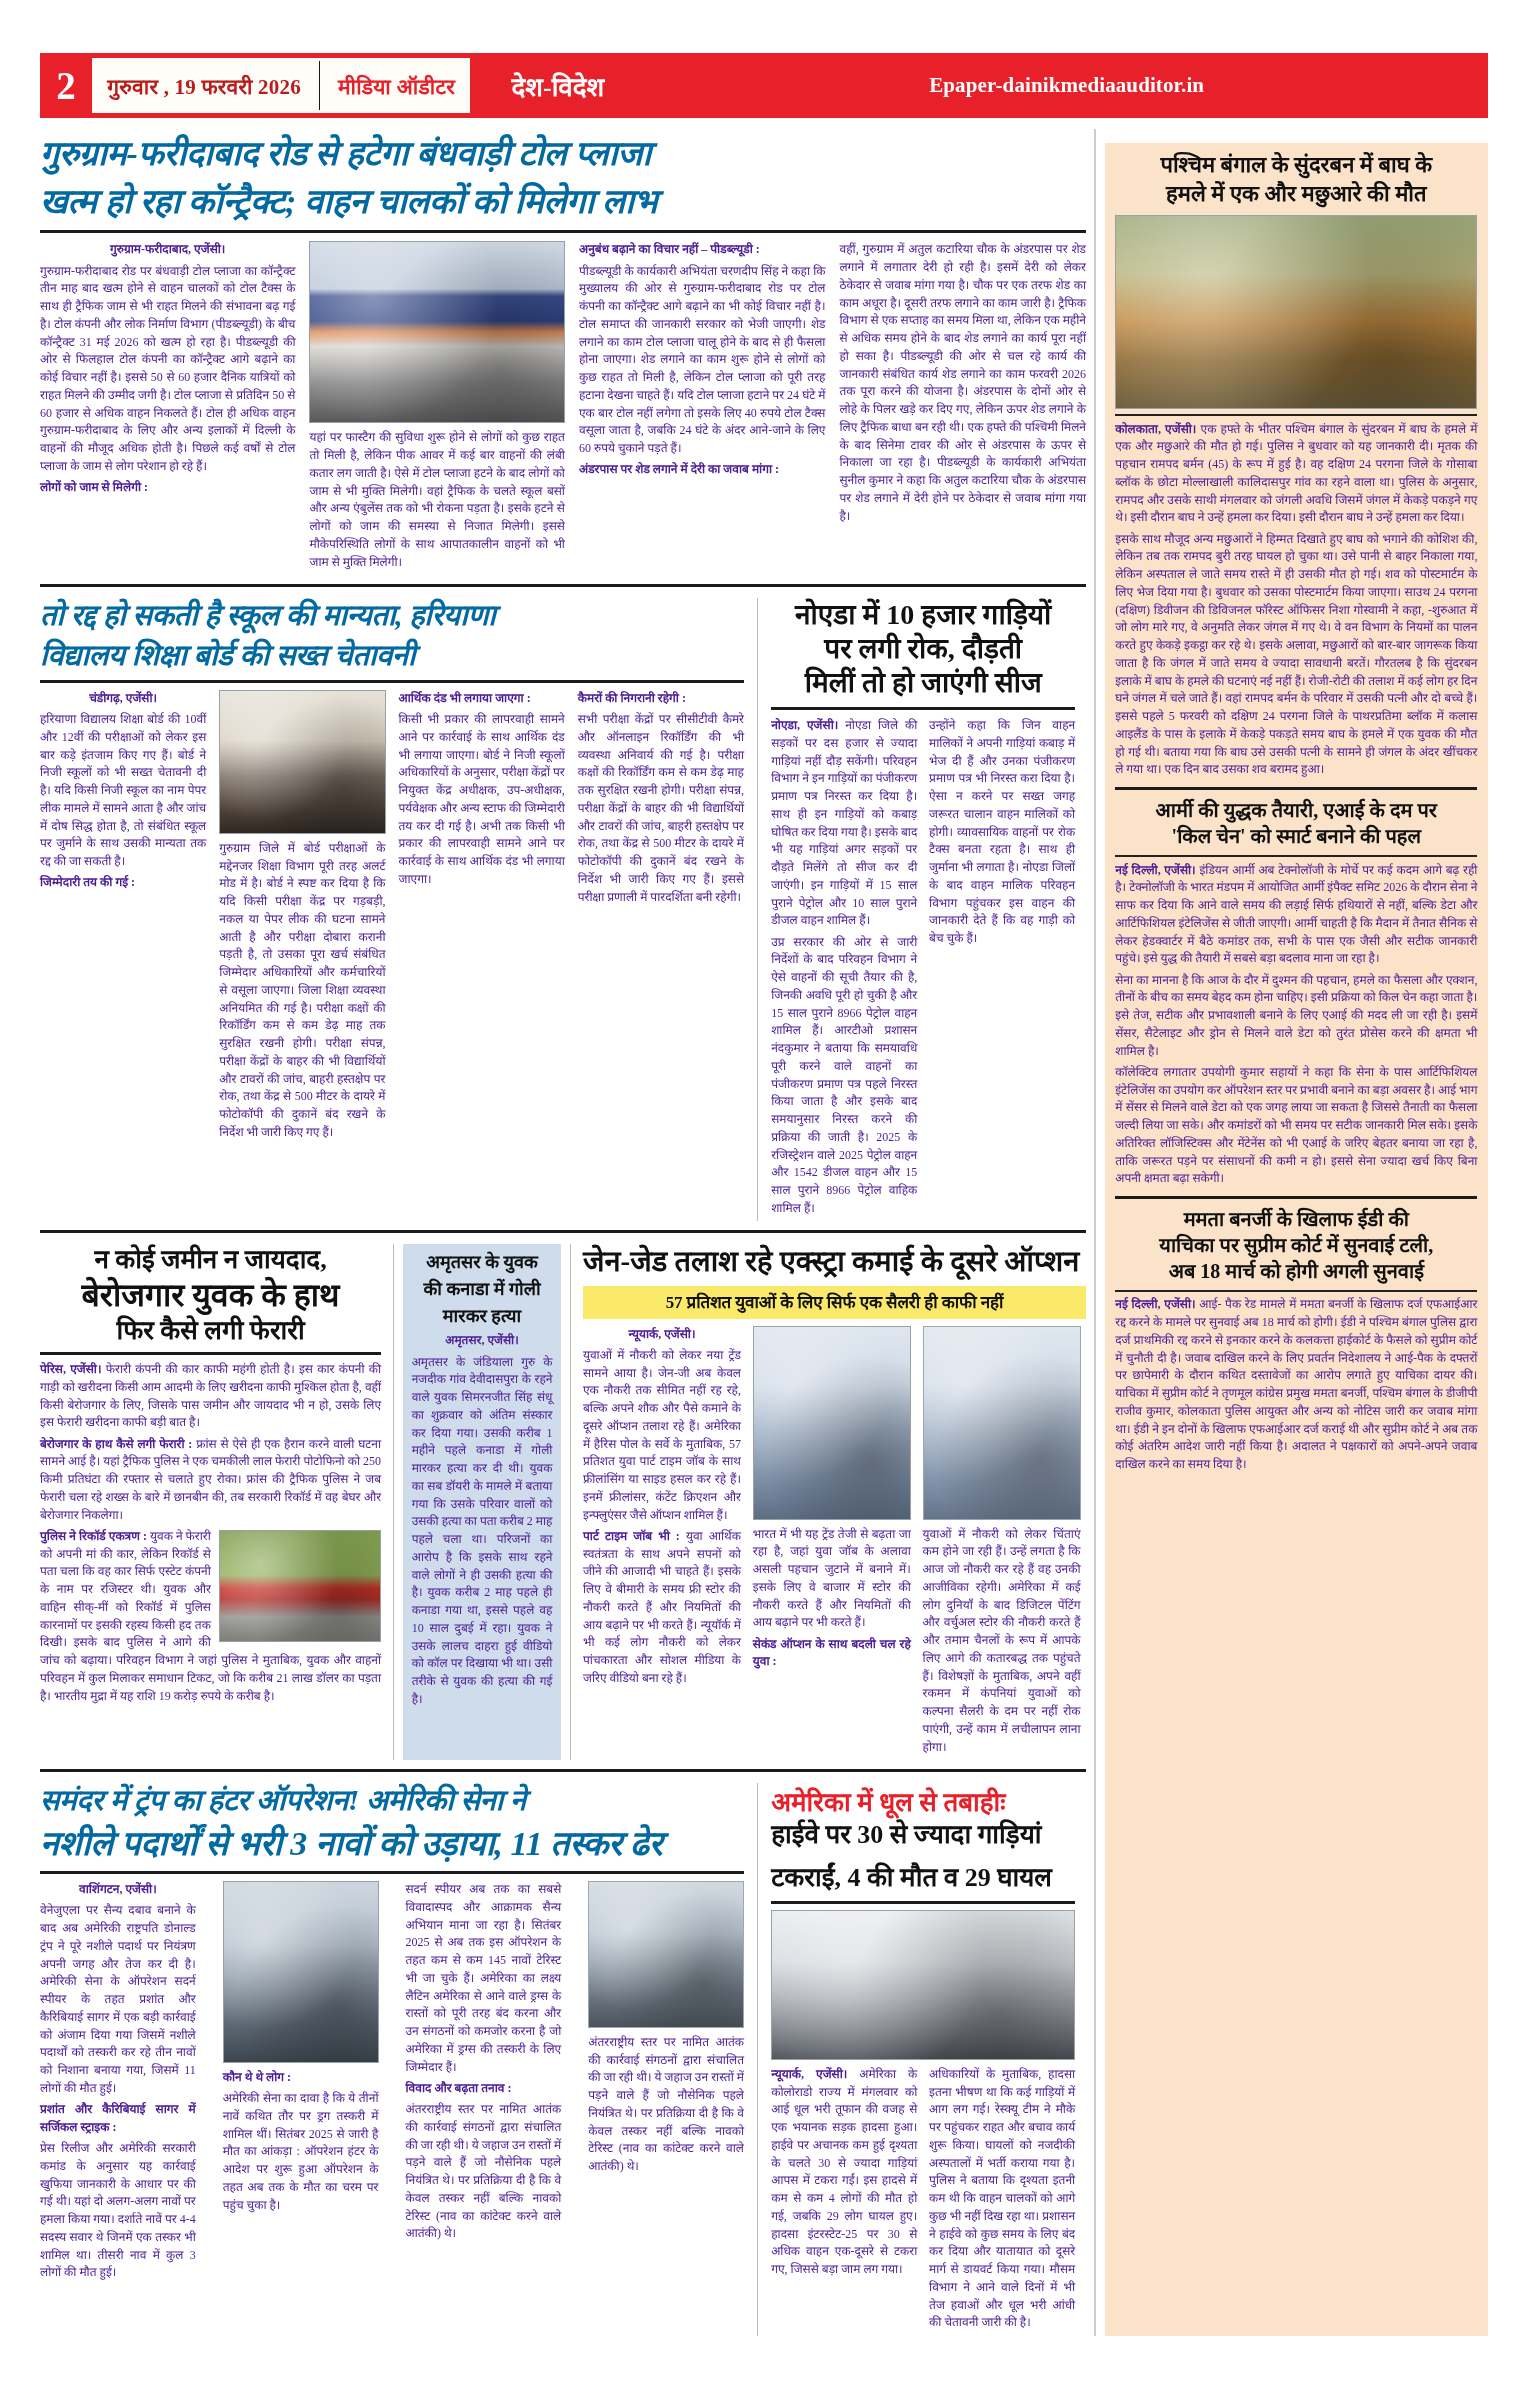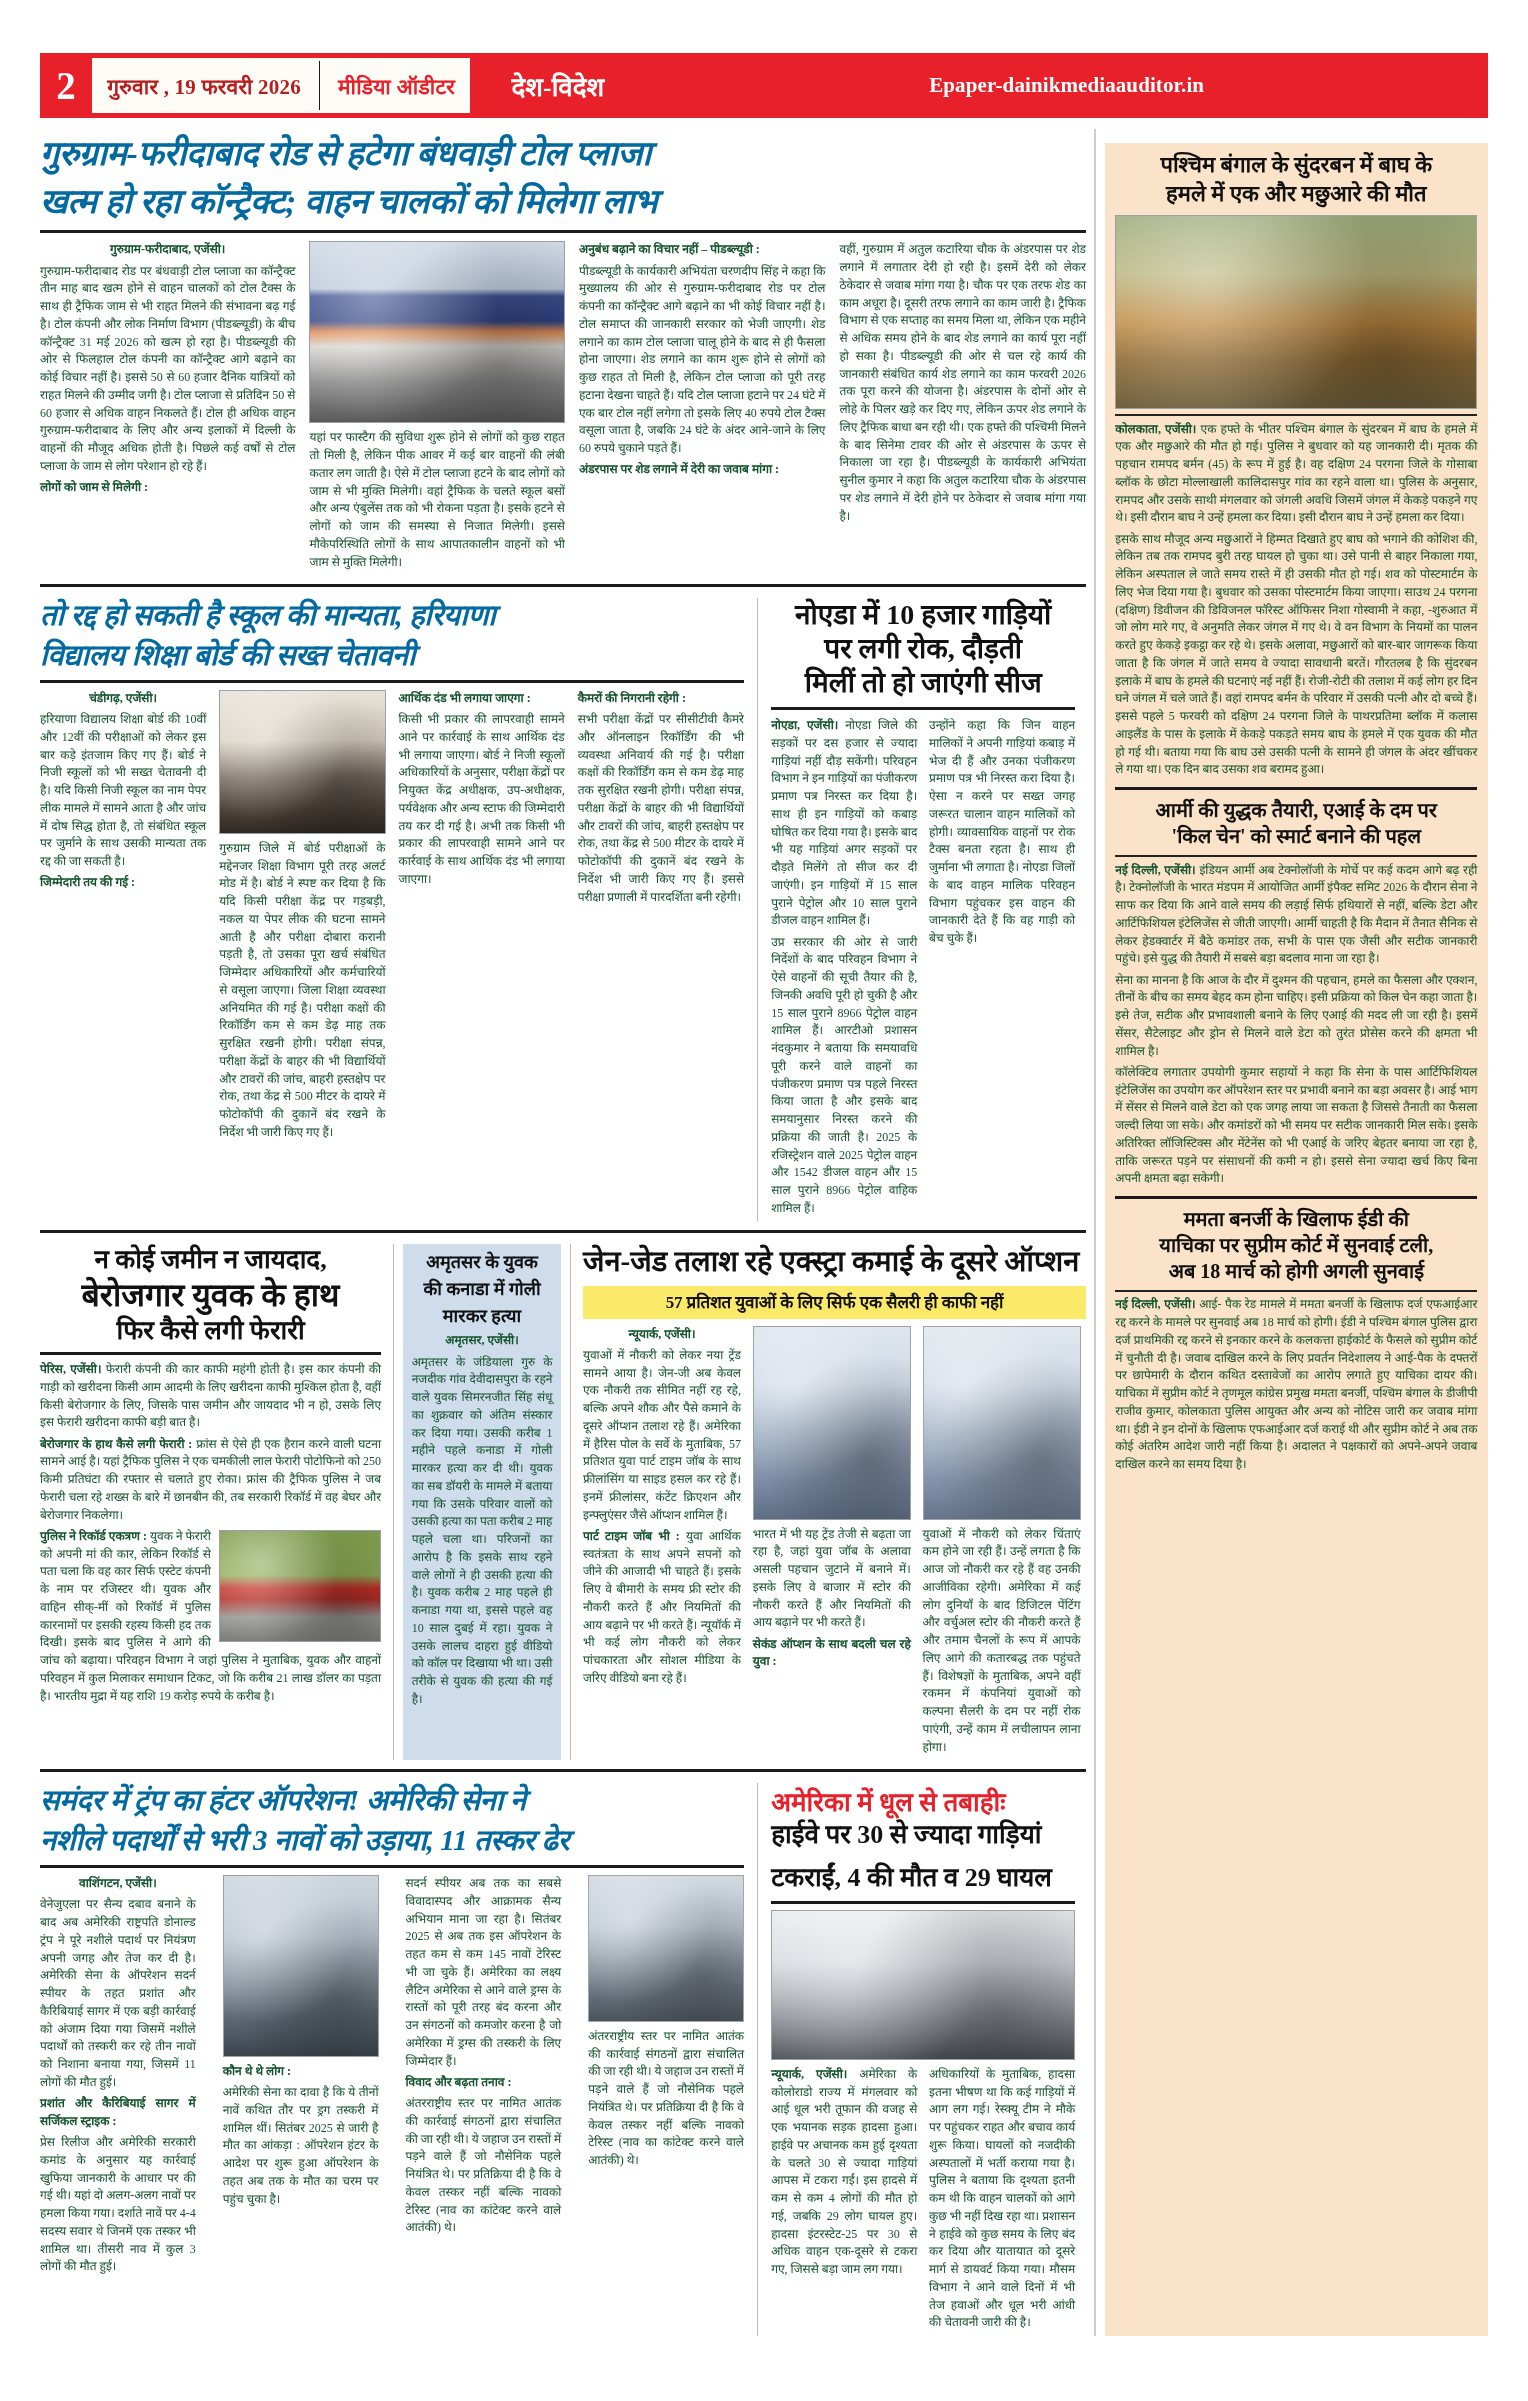--- a/index.html
+++ b/index.html
@@ -89,21 +89,21 @@
   }
   .hl-blk {
     font-weight: 700; color: #111111; line-height: 1.22;
   }
   .rule-thick { height: 2.9px; background: #1b1b1b; }
   .rule-dash { height: 1.8px; background: #222; }
   .btext {
     font-size: 12px;
     line-height: 1.48;
     text-align: justify;
-    color: #14532d;
+    color: #4c1d95;
     font-family: "Liberation Serif", serif;
     hyphens: none;
   }
   .btext p { margin-bottom: 3.5px; text-indent: 0; }
   .dateline { font-weight: 700; }
   .subhd { font-weight: 700; }
 
   .photo {
     background: #b9bcc0;
     position: relative;
@@ -336,21 +336,21 @@
           </div>
         </div>
       </div>
 
       <div class="rule-thick" style="margin-top:9.4px;"></div>
 
       <div style="display:flex;gap:0;margin-top:10.6px;">
 
         <div style="width:717px;padding-right:13px;">
           <div class="hl-main" style="font-size:29px;">समंदर में ट्रंप का हंटर ऑपरेशन! अमेरिकी सेना ने</div>
-          <div class="hl-main" style="font-size:29px;margin-top:4.7px;">नशीले पदार्थों से भरी 3 नावों को उड़ाया, 11 तस्कर ढेर</div>
+          <div class="hl-main" style="font-size:34px;margin-top:4.7px;">नशीले पदार्थों से भरी 3 नावों को उड़ाया, 11 तस्कर ढेर</div>
           <div class="rule-thick" style="margin-top:7px;"></div>
 
           <div style="display:flex;gap:27px;margin-top:7px;">
             <div style="width:168px;">
               <div class="btext">
                 <p style="text-align:center;"><span class="dateline">वाशिंगटन, एजेंसी।</span></p>
                 <p>वेनेजुएला पर सैन्य दबाव बनाने के बाद अब अमेरिकी राष्ट्रपति डोनाल्ड ट्रंप ने पूरे नशीले पदार्थ पर नियंत्रण अपनी जगह और तेज कर दी है। अमेरिकी सेना के ऑपरेशन सदर्न स्पीयर के तहत प्रशांत और कैरिबियाई सागर में एक बड़ी कार्रवाई को अंजाम दिया गया जिसमें नशीले पदार्थों को तस्करी कर रहे तीन नावों को निशाना बनाया गया, जिसमें 11 लोगों की मौत हुई।</p>
                 <p><span class="subhd">प्रशांत और कैरिबियाई सागर में सर्जिकल स्ट्राइक :</span></p>
                 <p>प्रेस रिलीज और अमेरिकी सरकारी कमांड के अनुसार यह कार्रवाई खुफिया जानकारी के आधार पर की गई थी। यहां दो अलग-अलग नावों पर हमला किया गया। दर्शाते नावें पर 4-4 सदस्य सवार थे जिनमें एक तस्कर भी शामिल था। तीसरी नाव में कुल 3 लोगों की मौत हुई।</p>
               </div>

